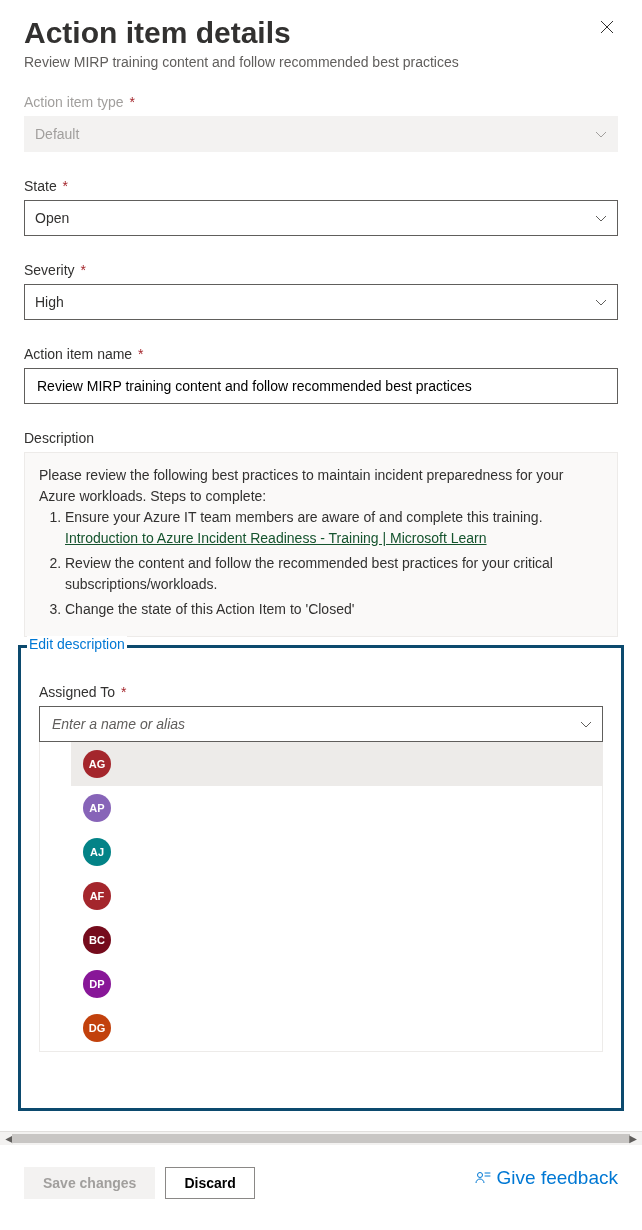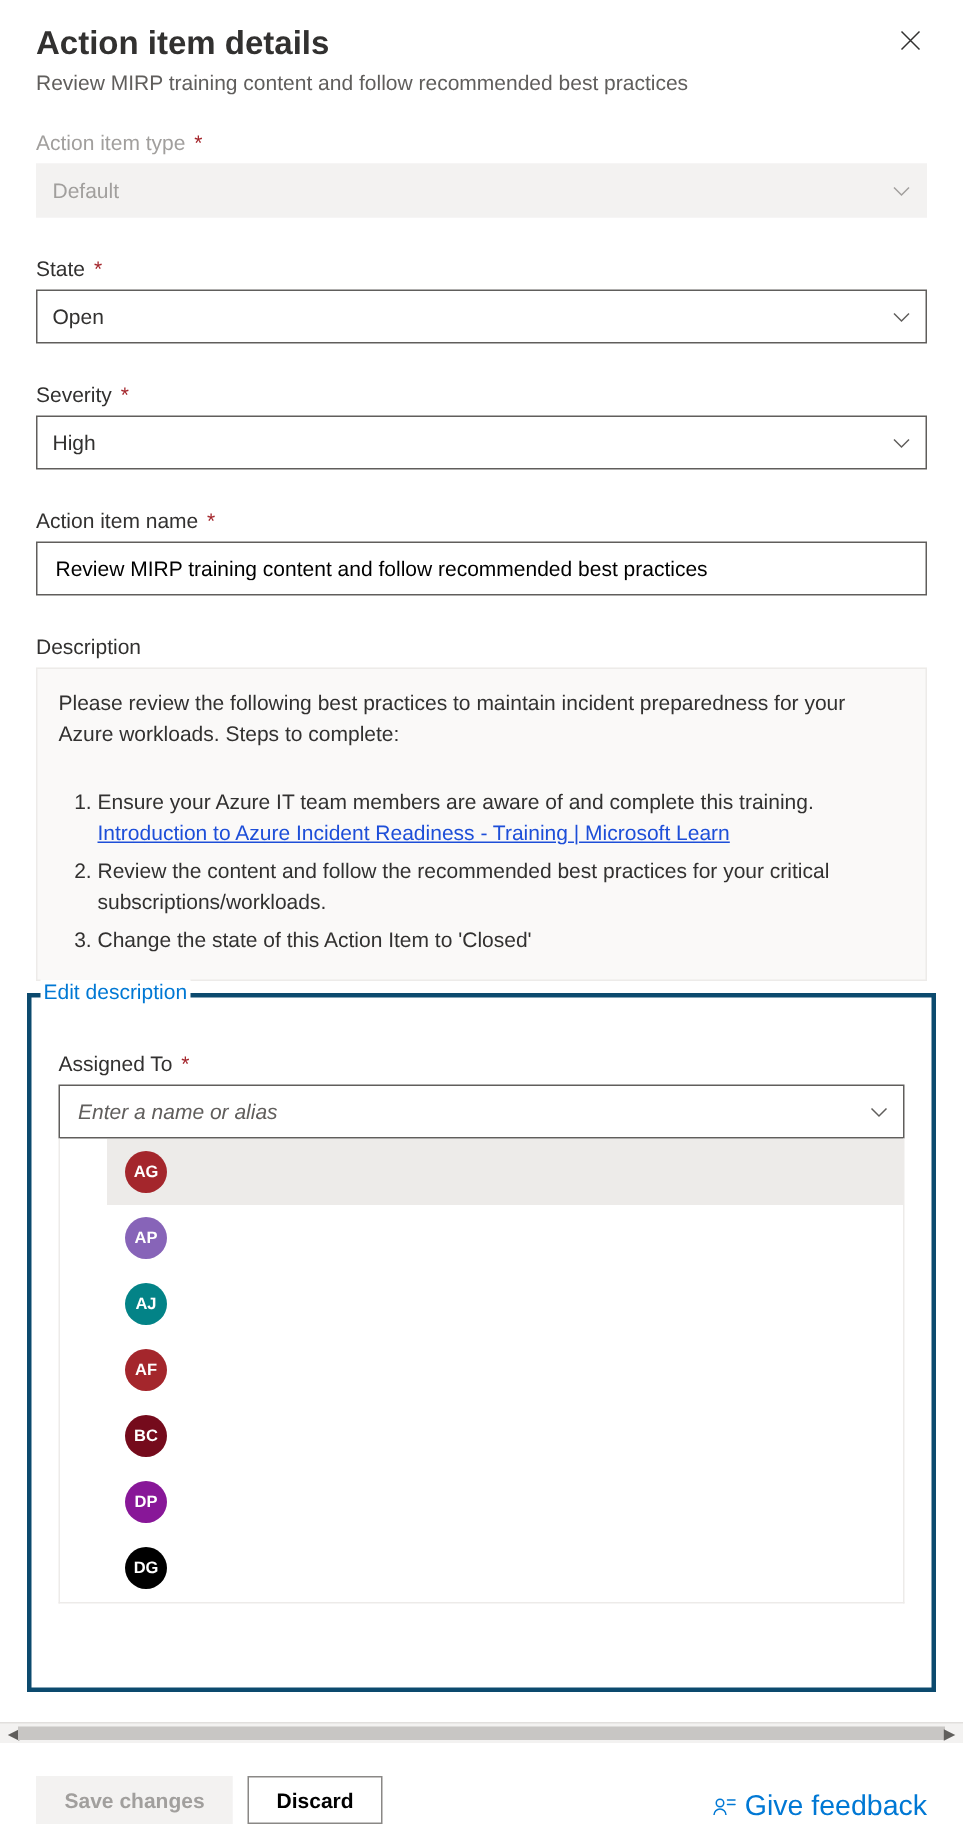--- a/index.html
+++ b/index.html
@@ -6,21 +6,21 @@
   body {
     margin: 0;
     font-family: "Segoe UI", "Segoe UI Web", -apple-system, BlinkMacSystemFont, sans-serif;
     font-size: 14px;
     color: #323130;
     background: #fff;
     width: 642px;
   }
   .panel { padding: 16px 24px 8px 24px; position: relative; }
   .header { display: flex; justify-content: space-between; align-items: flex-start; }
-  .title { font-size: 22px; font-weight: 600; margin: 0; }
+  .title { font-size: 30px; font-weight: 600; margin: 0; }
   .close-btn { background: none; border: none; cursor: pointer; padding: 4px; color: #323130; font-size: 16px; }
   .subtitle { color: #605e5c; margin-top: 4px; margin-bottom: 24px; }
   .field { margin-bottom: 26px; }
   .field-label { font-size: 14px; color: #323130; display: block; margin-bottom: 6px; }
   .field-label.disabled { color: #a19f9d; }
   .req { color: #a4262c; margin-left: 2px; }
   .dropdown, .text-input {
     width: 100%;
     border: 1px solid #605e5c;
     padding: 6px 32px 6px 10px;
@@ -53,23 +53,23 @@
   .text-input input {
     border: none; outline: none; width: 100%; font-family: inherit; font-size: 14px;
   }
   .text-input input::placeholder { font-style: italic; color: #605e5c; }
   .desc-box {
     border: 1px solid #edebe9;
     background: #faf9f8;
     padding: 12px 14px;
     line-height: 1.5;
   }
-  .desc-box ol { margin: 24px 0 0 0; padding-left: 26px; }
+  .desc-box ol { margin: 0 0 0 0; padding-left: 26px; }
   .desc-box li { margin-bottom: 4px; }
-  .desc-link { color: #1d4ed8; text-decoration: underline; cursor: pointer; }
+  .desc-link { color: #14532d; text-decoration: underline; cursor: pointer; }
   .assigned-wrap {
     border: 3px solid #0c4a6e;
     padding: 36px 18px 56px 18px;
     margin: 0 -6px 20px -6px;
     position: relative;
   }
   .assigned-wrap .edit-link-overlap {
     position: absolute; top: -12px; left: 6px; background: #fff; color: #0078d4; padding: 0 2px;
   }
   .people-list {
@@ -115,21 +115,21 @@
     top: 2px;
     bottom: 2px;
     background: #c8c6c4;
   }
   .scroll-arrow {
     position: absolute; top: 0; bottom: 0; width: 18px; display: flex; align-items: center; justify-content: center; color: #605e5c; font-size: 10px;
   }
   .footer {
     display: flex;
     justify-content: space-between;
-    align-items: flex-end;
+    align-items: flex-start;
     padding: 14px 24px 18px 24px;
     gap: 10px;
   }
   .footer-buttons { display: flex; gap: 10px; }
   .btn {
     padding: 6px 18px;
     font-size: 14px;
     font-family: inherit;
     border: 1px solid #8a8886;
     background: #fff;
@@ -241,21 +241,21 @@
         <div class="people-item">
           <div class="avatar" style="background: rgb(164, 38, 44);">AF</div>
         </div>
         <div class="people-item">
           <div class="avatar" style="background: rgb(117, 11, 28);">BC</div>
         </div>
         <div class="people-item">
           <div class="avatar" style="background: rgb(136, 23, 152);">DP</div>
         </div>
         <div class="people-item">
-          <div class="avatar" style="background: #000000;">DG</div>
+          <div class="avatar" style="background: #c2410c;">DG</div>
         </div>
         <div class="people-item"></div>
       </div>
   </div>
 
   <div class="scrollbar-bottom">
     <span class="scroll-arrow" style="left:0">◀</span>
     <div class="scrollbar-thumb"></div>
     <span class="scroll-arrow" style="right:0">▶</span>
   </div>

